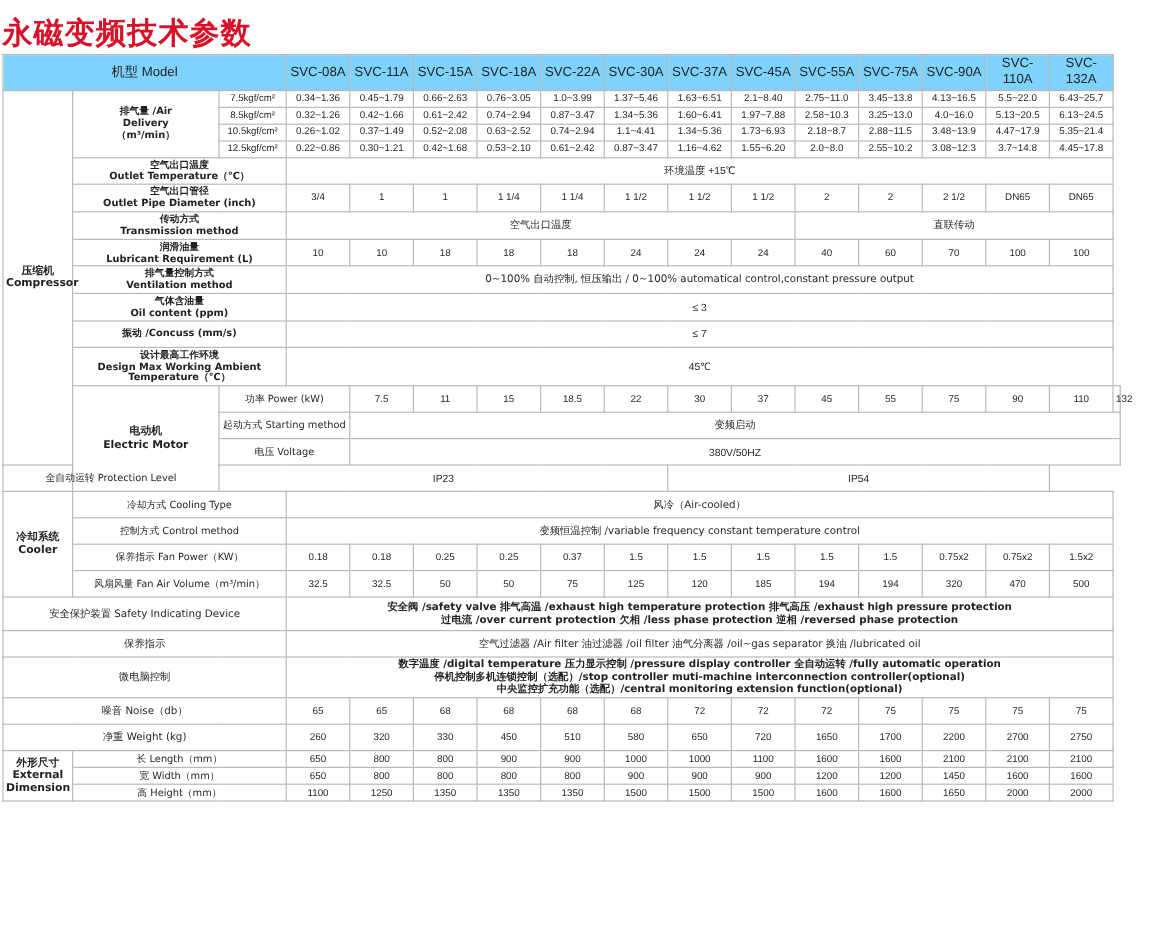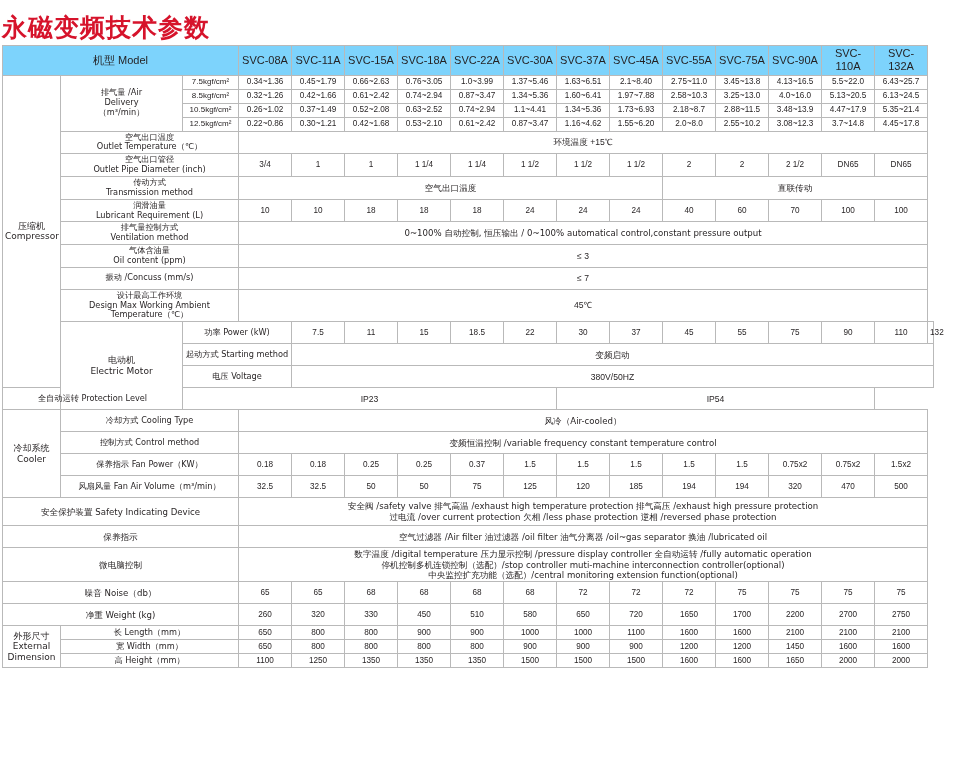--- a/index.html
+++ b/index.html
@@ -75,21 +75,21 @@
     font-size: 8.6px;
     line-height: 1.3;
   }
   .sub {
     width: 56px;
     text-align: right;
     padding-right: 3px;
     font-size: 8px;
     line-height: 1.2;
   }
-  .two-line { display: block; }
+  .two-line { display: block; font-weight: bold; }
   .rowh { height: 14px; }
   .rowh2 { height: 22px; }
   .rowh3 { height: 28px; }
   .big { font-size: 8.6px; }
   .footer {
     margin-top: 6px;
     font-size: 10.5px;
     color: #231f20;
     line-height: 1.3;
   }

